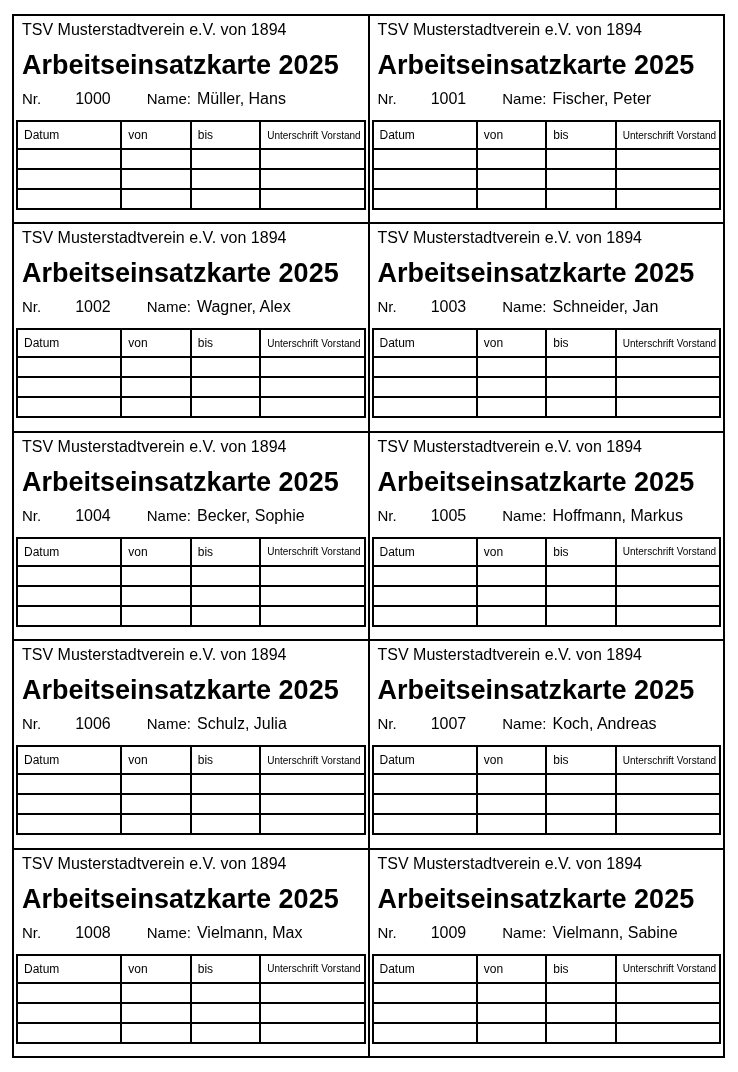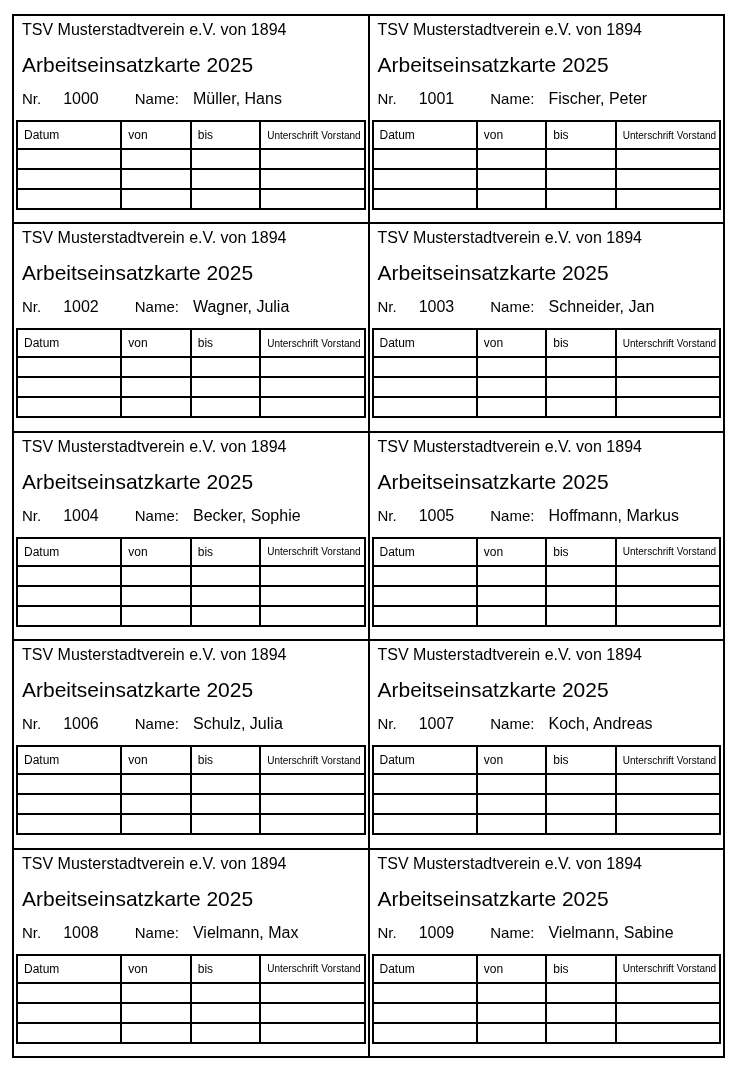--- a/index.html
+++ b/index.html
@@ -39,37 +39,37 @@
     padding: 2px;
     overflow: hidden;
   }
   .club {
     font-size: 16px;
     line-height: 19px;
     margin: 2px 0 0 6px;
     white-space: nowrap;
   }
   .title {
-    font-size: 21px;
+    font-size: 27px;
     line-height: 26px;
-    font-weight: normal;
+    font-weight: bold;
     margin: 13px 0 0 6px;
     white-space: nowrap;
   }
   .meta {
     display: flex;
     align-items: baseline;
     margin: 12px 0 0 6px;
     white-space: nowrap;
   }
   .lbl { font-size: 15px; }
   .val { font-size: 16px; }
-  .val-nr { margin-left: 22px; }
+  .val-nr { margin-left: 34px; }
   .lbl-name { margin-left: 36px; }
-  .val-name { margin-left: 14px; }
+  .val-name { margin-left: 6px; }
   table.hours {
     width: 100%;
     border-collapse: collapse;
     table-layout: fixed;
     margin-top: 12px;
   }
   table.hours th,
   table.hours td {
     border: 2px solid #000000;
     overflow: hidden;
@@ -194,21 +194,21 @@
     </table>
   </div>
 
   <div class="card">
     <div class="club">TSV Musterstadtverein e.V. von 1894</div>
     <div class="title">Arbeitseinsatzkarte 2025</div>
     <div class="meta">
       <span class="lbl">Nr.</span>
       <span class="val val-nr">1002</span>
       <span class="lbl lbl-name">Name:</span>
-      <span class="val val-name">Wagner, Julia</span>
+      <span class="val val-name">Wagner, Alex</span>
     </div>
     <table class="hours">
       <colgroup>
         <col class="col-datum">
         <col class="col-von">
         <col class="col-bis">
         <col class="col-sig">
       </colgroup>
       <thead>
         <tr>

